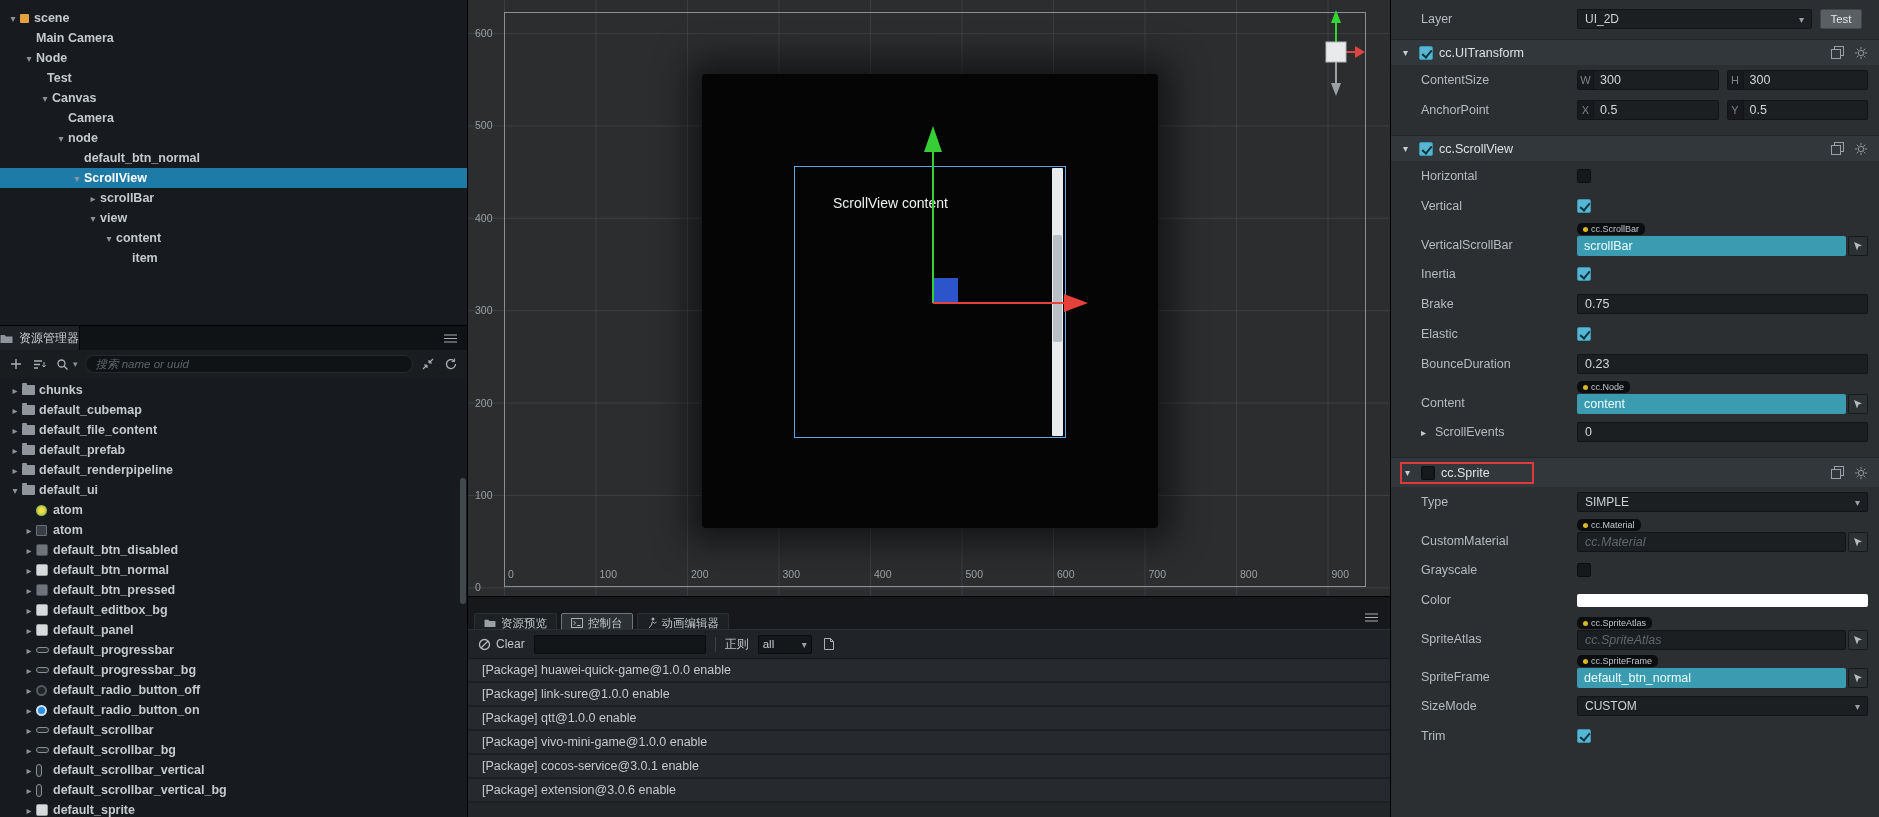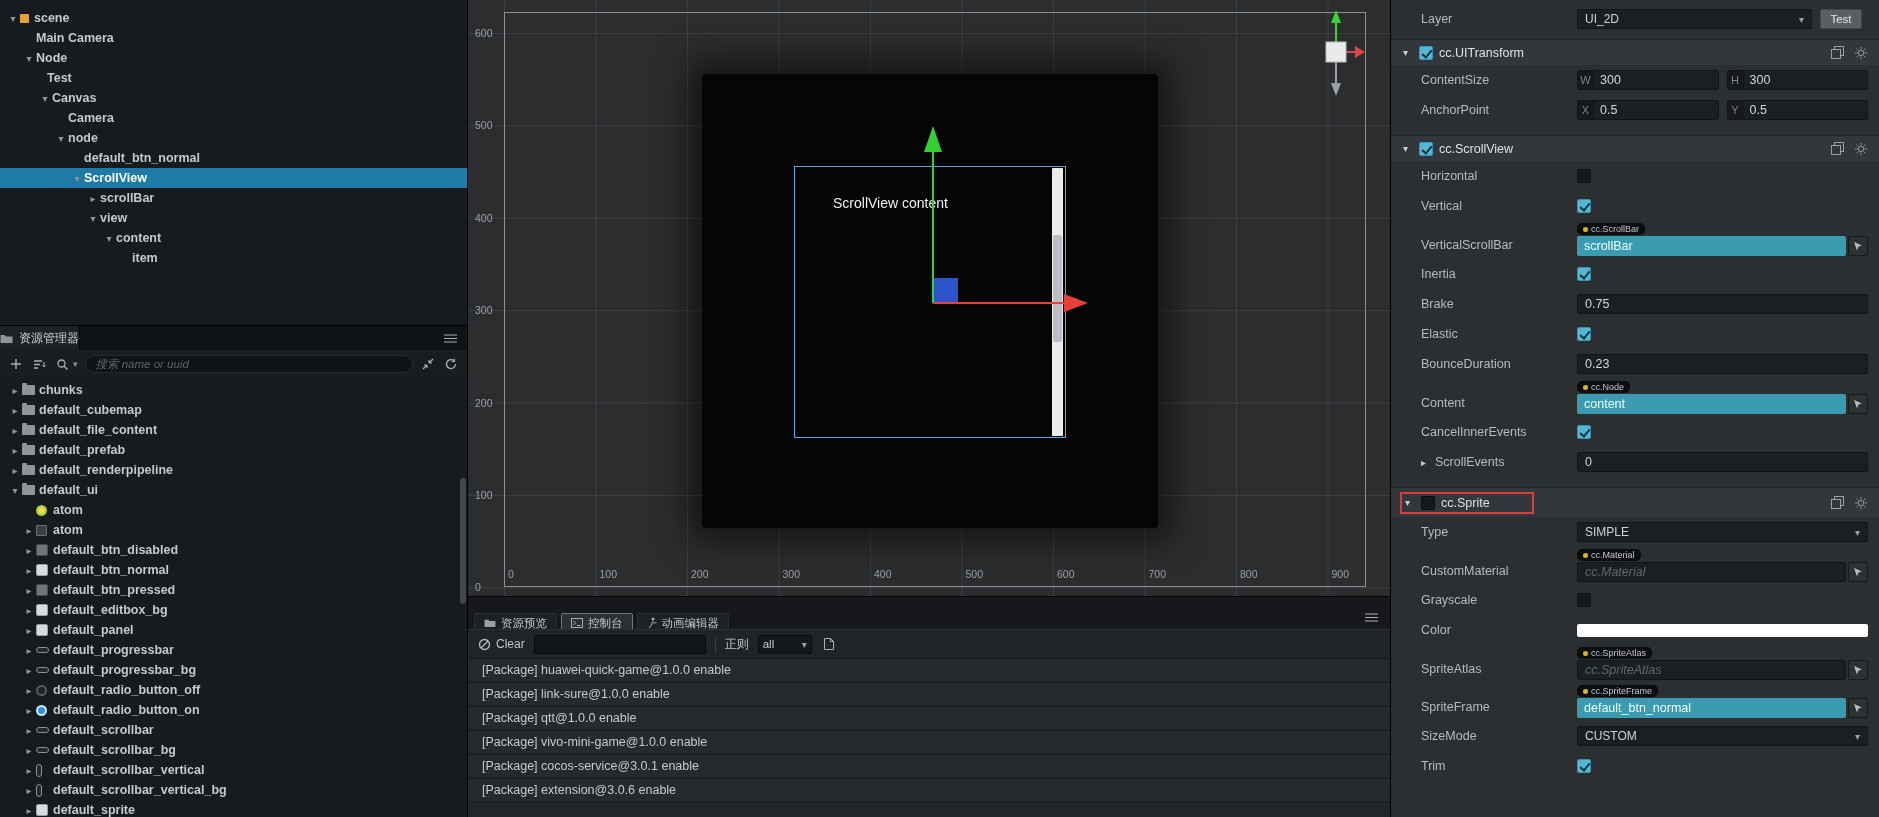--- a/index.html
+++ b/index.html
@@ -666,26 +666,20 @@
             <button class="pick-btn">
                 <svg width="11" height="11" viewBox="0 0 11 11">
                   <path d="M1 1l8 3.5-3.5 1L4 9.5z" fill="#b6bbbe"></path>
                 </svg>
               </button>
           </div>
         </div>
       </div>
     </div>
     <div class="prop-row">
-      <span class="prop-label">CancelInnerEvents</span>
-      <div class="prop-control">
-          <span class="checkbox checked"></span>
-        </div>
-    </div>
-    <div class="prop-row">
       <span class="prop-label">
         <span class="h-arrow">▸</span>
         <span>ScrollEvents</span>
       </span>
       <div class="prop-control">
           <div class="text-field">0</div>
         </div>
     </div>
 
     <div class="comp-header sprite-header">

